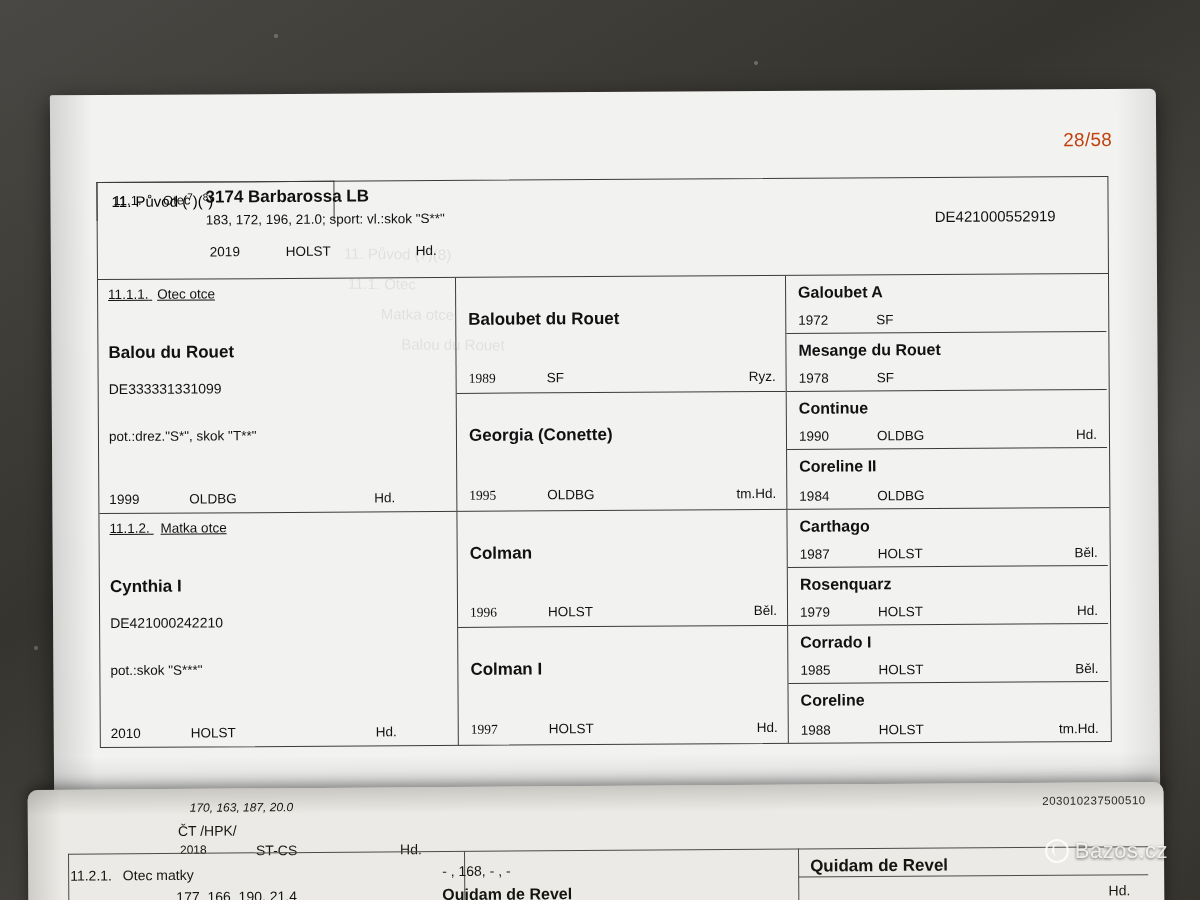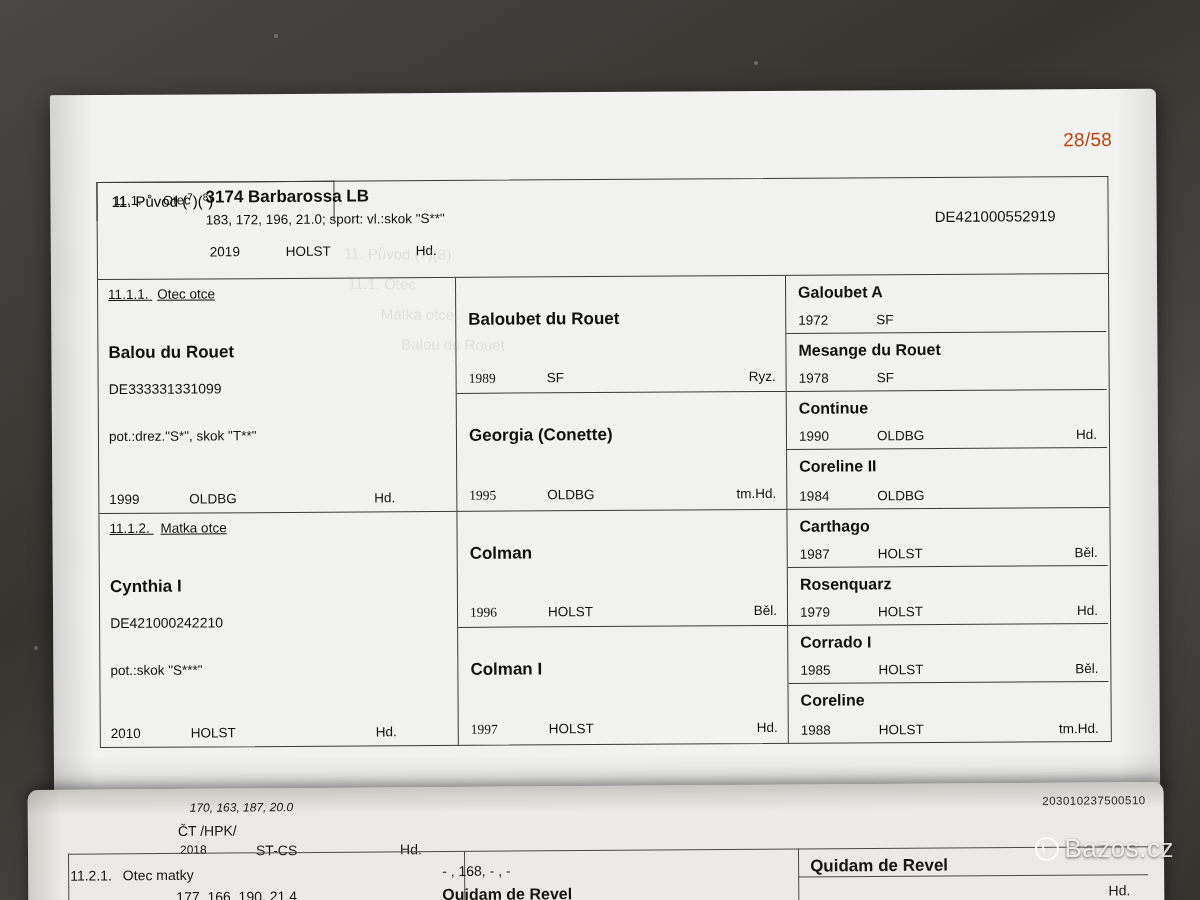--- a/index.html
+++ b/index.html
@@ -292,23 +292,23 @@
   #p2-right-colour { right: 34px; top: 100px; font-size: 14px; }
   #p2-line-v1 { left: 436px; top: 64px; width: 1px; height: 70px; background: #4a4a46; }
   #p2-line-v2 { left: 770px; top: 64px; width: 1px; height: 70px; background: #4a4a46; }
   #p2-line-h1 { left: 40px; top: 64px; width: 1080px; height: 1px; background: #4a4a46; }
   #p2-line-h2 { left: 770px; top: 92px; width: 350px; height: 1px; background: #4a4a46; }
   #p2-line-l { left: 40px; top: 64px; width: 1px; height: 70px; background: #4a4a46; }
 
   
   #watermark {
     position: absolute;
-    right: 26px;
+    right: 32px;
     bottom: 36px;
-    font-size: 26px;
+    font-size: 22px;
     color: rgba(255,255,255,0.82);
     letter-spacing: .5px;
     text-shadow: 0 1px 3px rgba(0,0,0,0.6);
     display: flex;
     align-items: center;
     gap: 6px;
   }
   #watermark .mark {
     display: inline-block;
     width: 20px; height: 20px;

